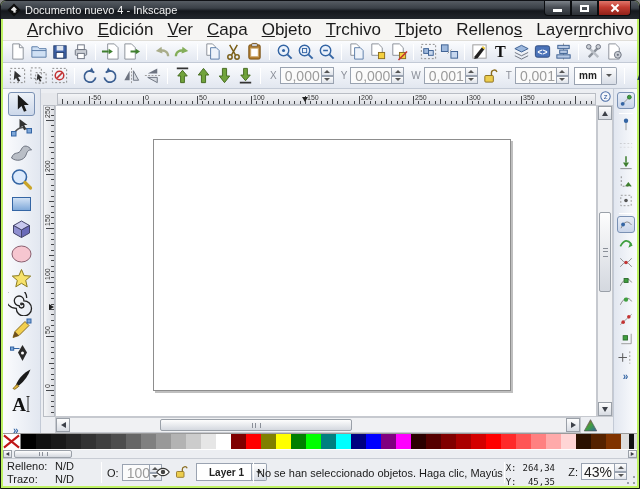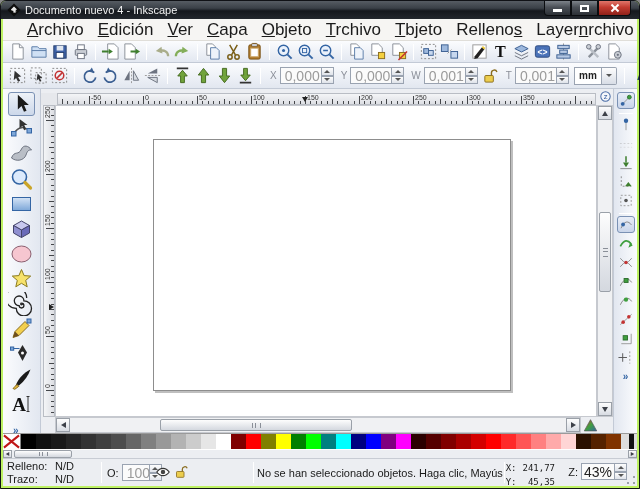--- a/index.html
+++ b/index.html
@@ -1204,29 +1204,35 @@
       <div class="sb-abs" style="left:152px;top:5px;">
           <svg width="16" height="16" viewBox="0 0 18 18">
             <use href="#sym-eye"></use>
           </svg>
         </div>
       <div class="sb-abs" style="left:171px;top:5px;">
           <svg width="15" height="15" viewBox="0 0 18 18">
             <use href="#sym-lockopen"></use>
           </svg>
         </div>
+      <div class="sb-abs combo" style="left:190px;top:4px;" id="layercombo">
+        <span class="val">Layer 1</span>
+        <span class="btn">
+            <i class="tri-d"></i>
+          </span>
+      </div>
       <div class="vsep" style="left:250px;"></div>
       <div id="message">No se han seleccionado objetos. Haga clic, Mayús+clic o arrastr</div>
       <div class="vsep" style="right:132px;"></div>
       <div id="coords">
         <table>
             <tbody>
           <tr>
                 <td>X:</td>
-                <td>241,77</td>
+                <td>264,34</td>
               </tr>
           <tr>
                 <td>Y:</td>
                 <td>45,35</td>
               </tr>
         </tbody>
           </table>
       </div>
       <div id="zoomgrp">
         <span style="margin-right:3px;">Z:</span>

